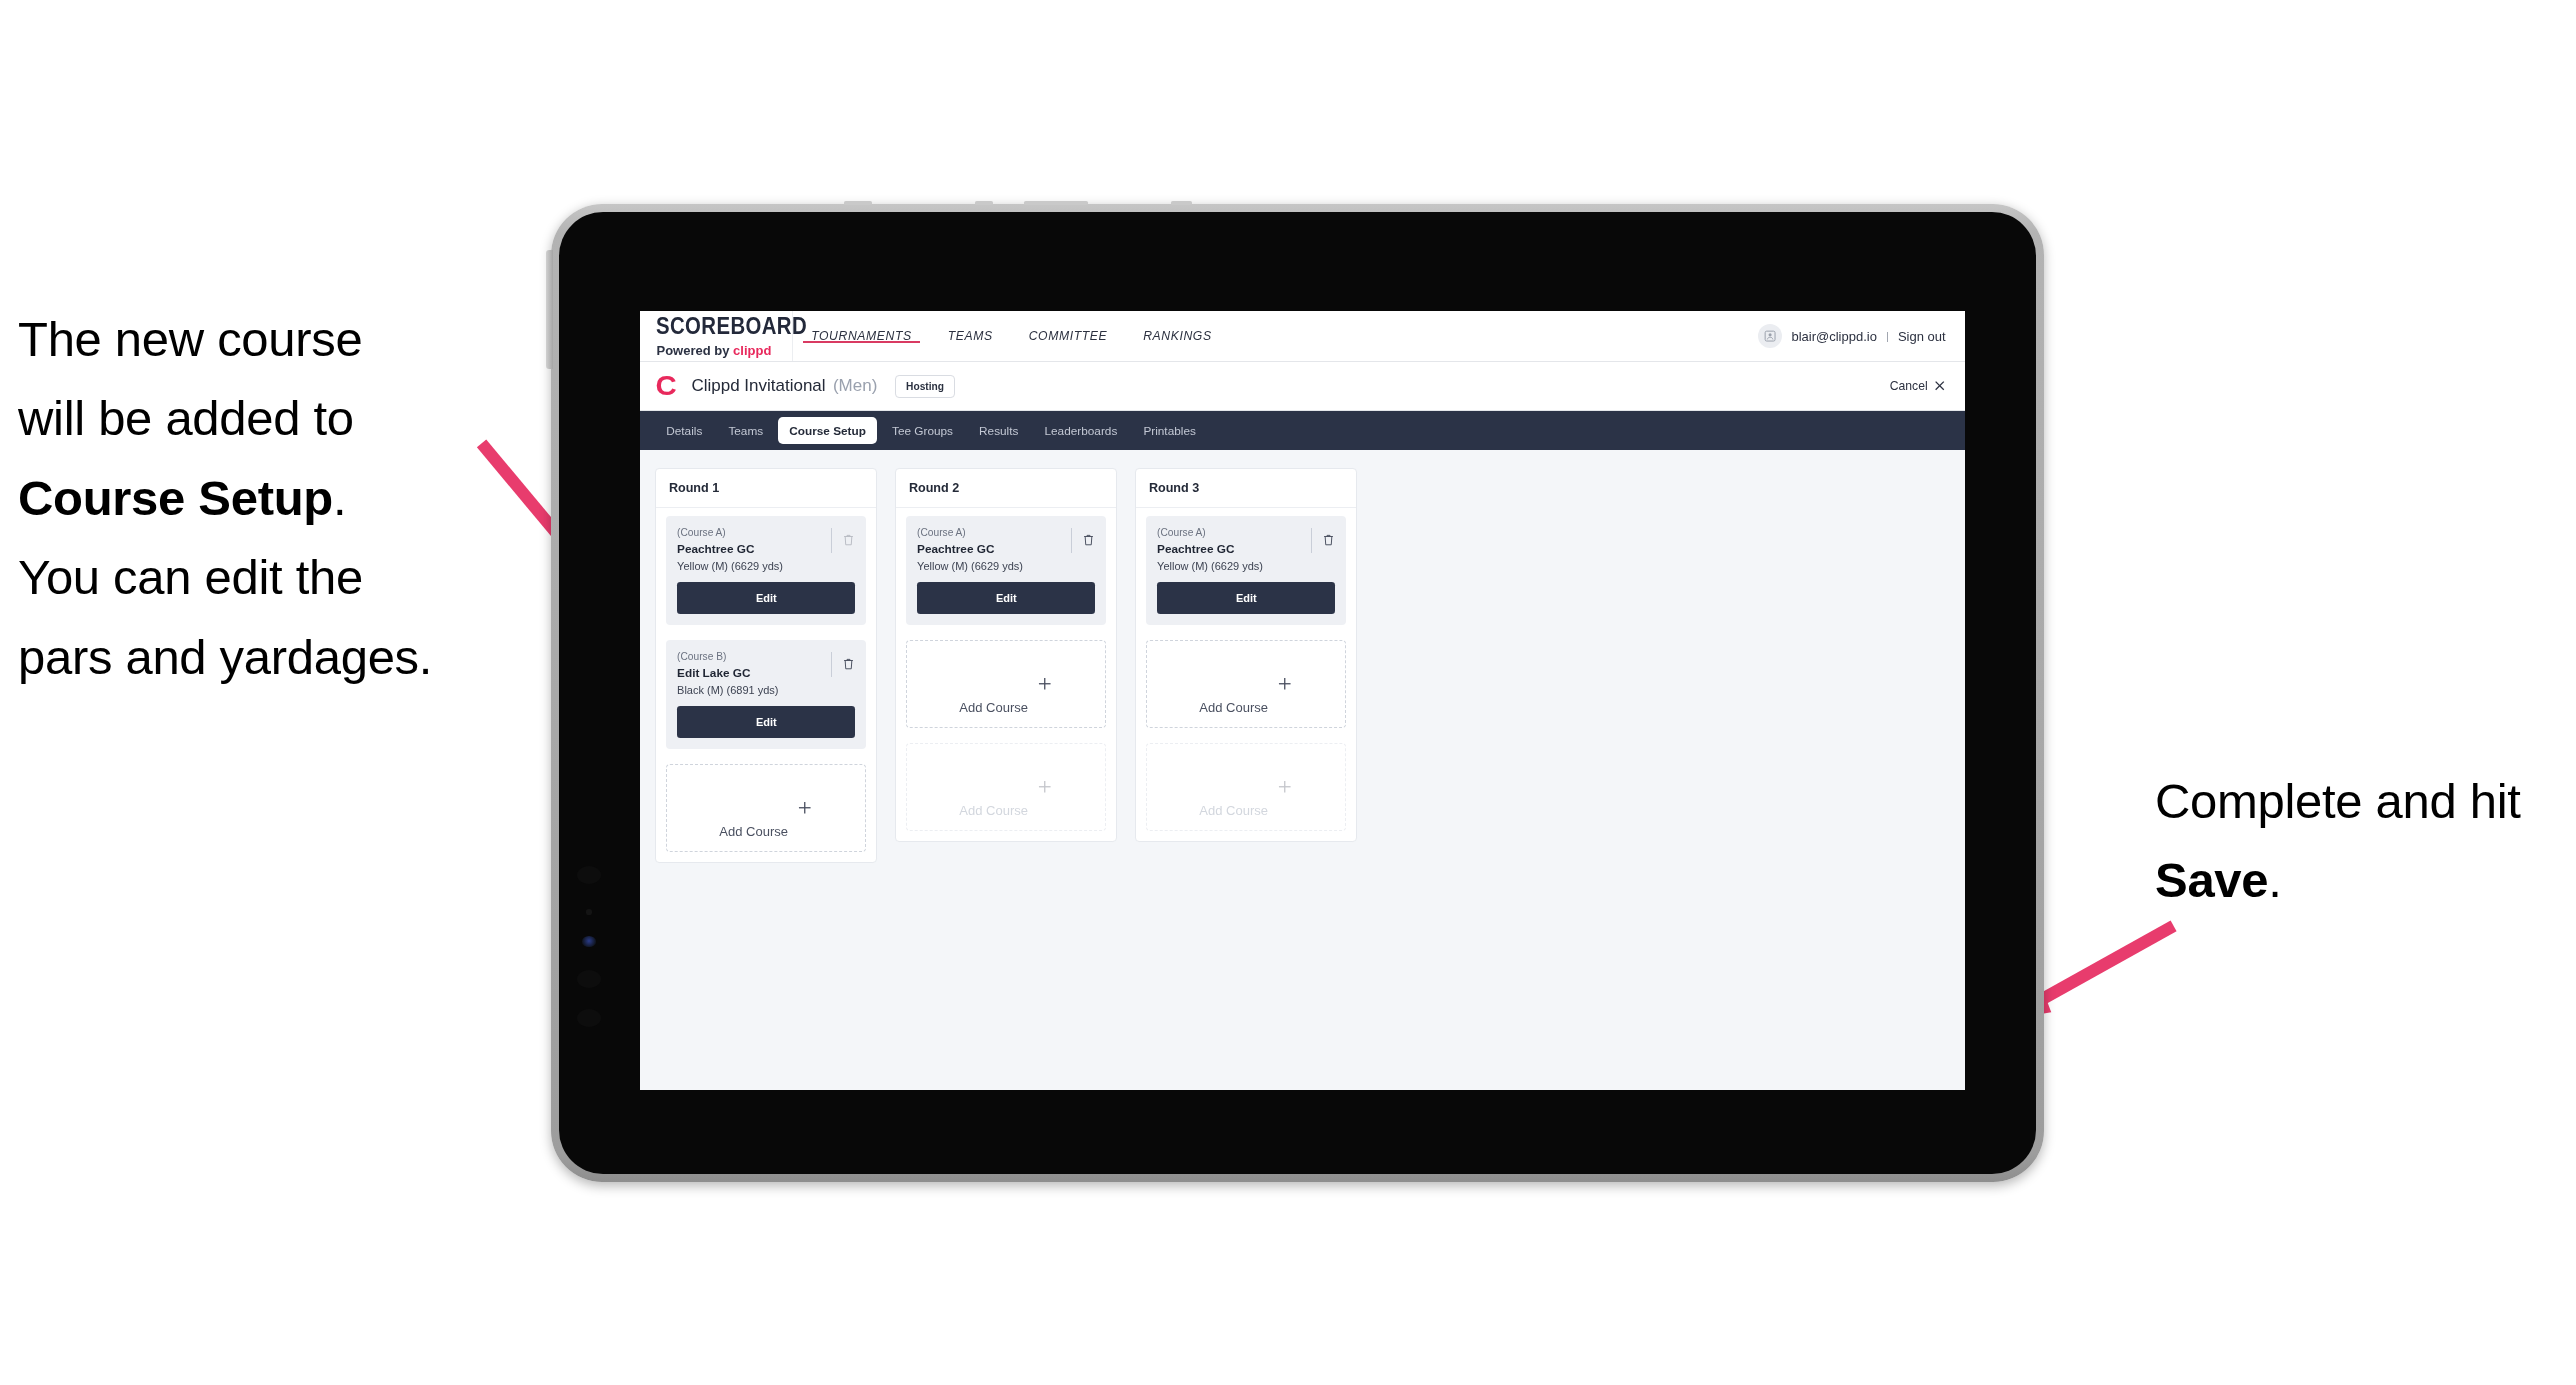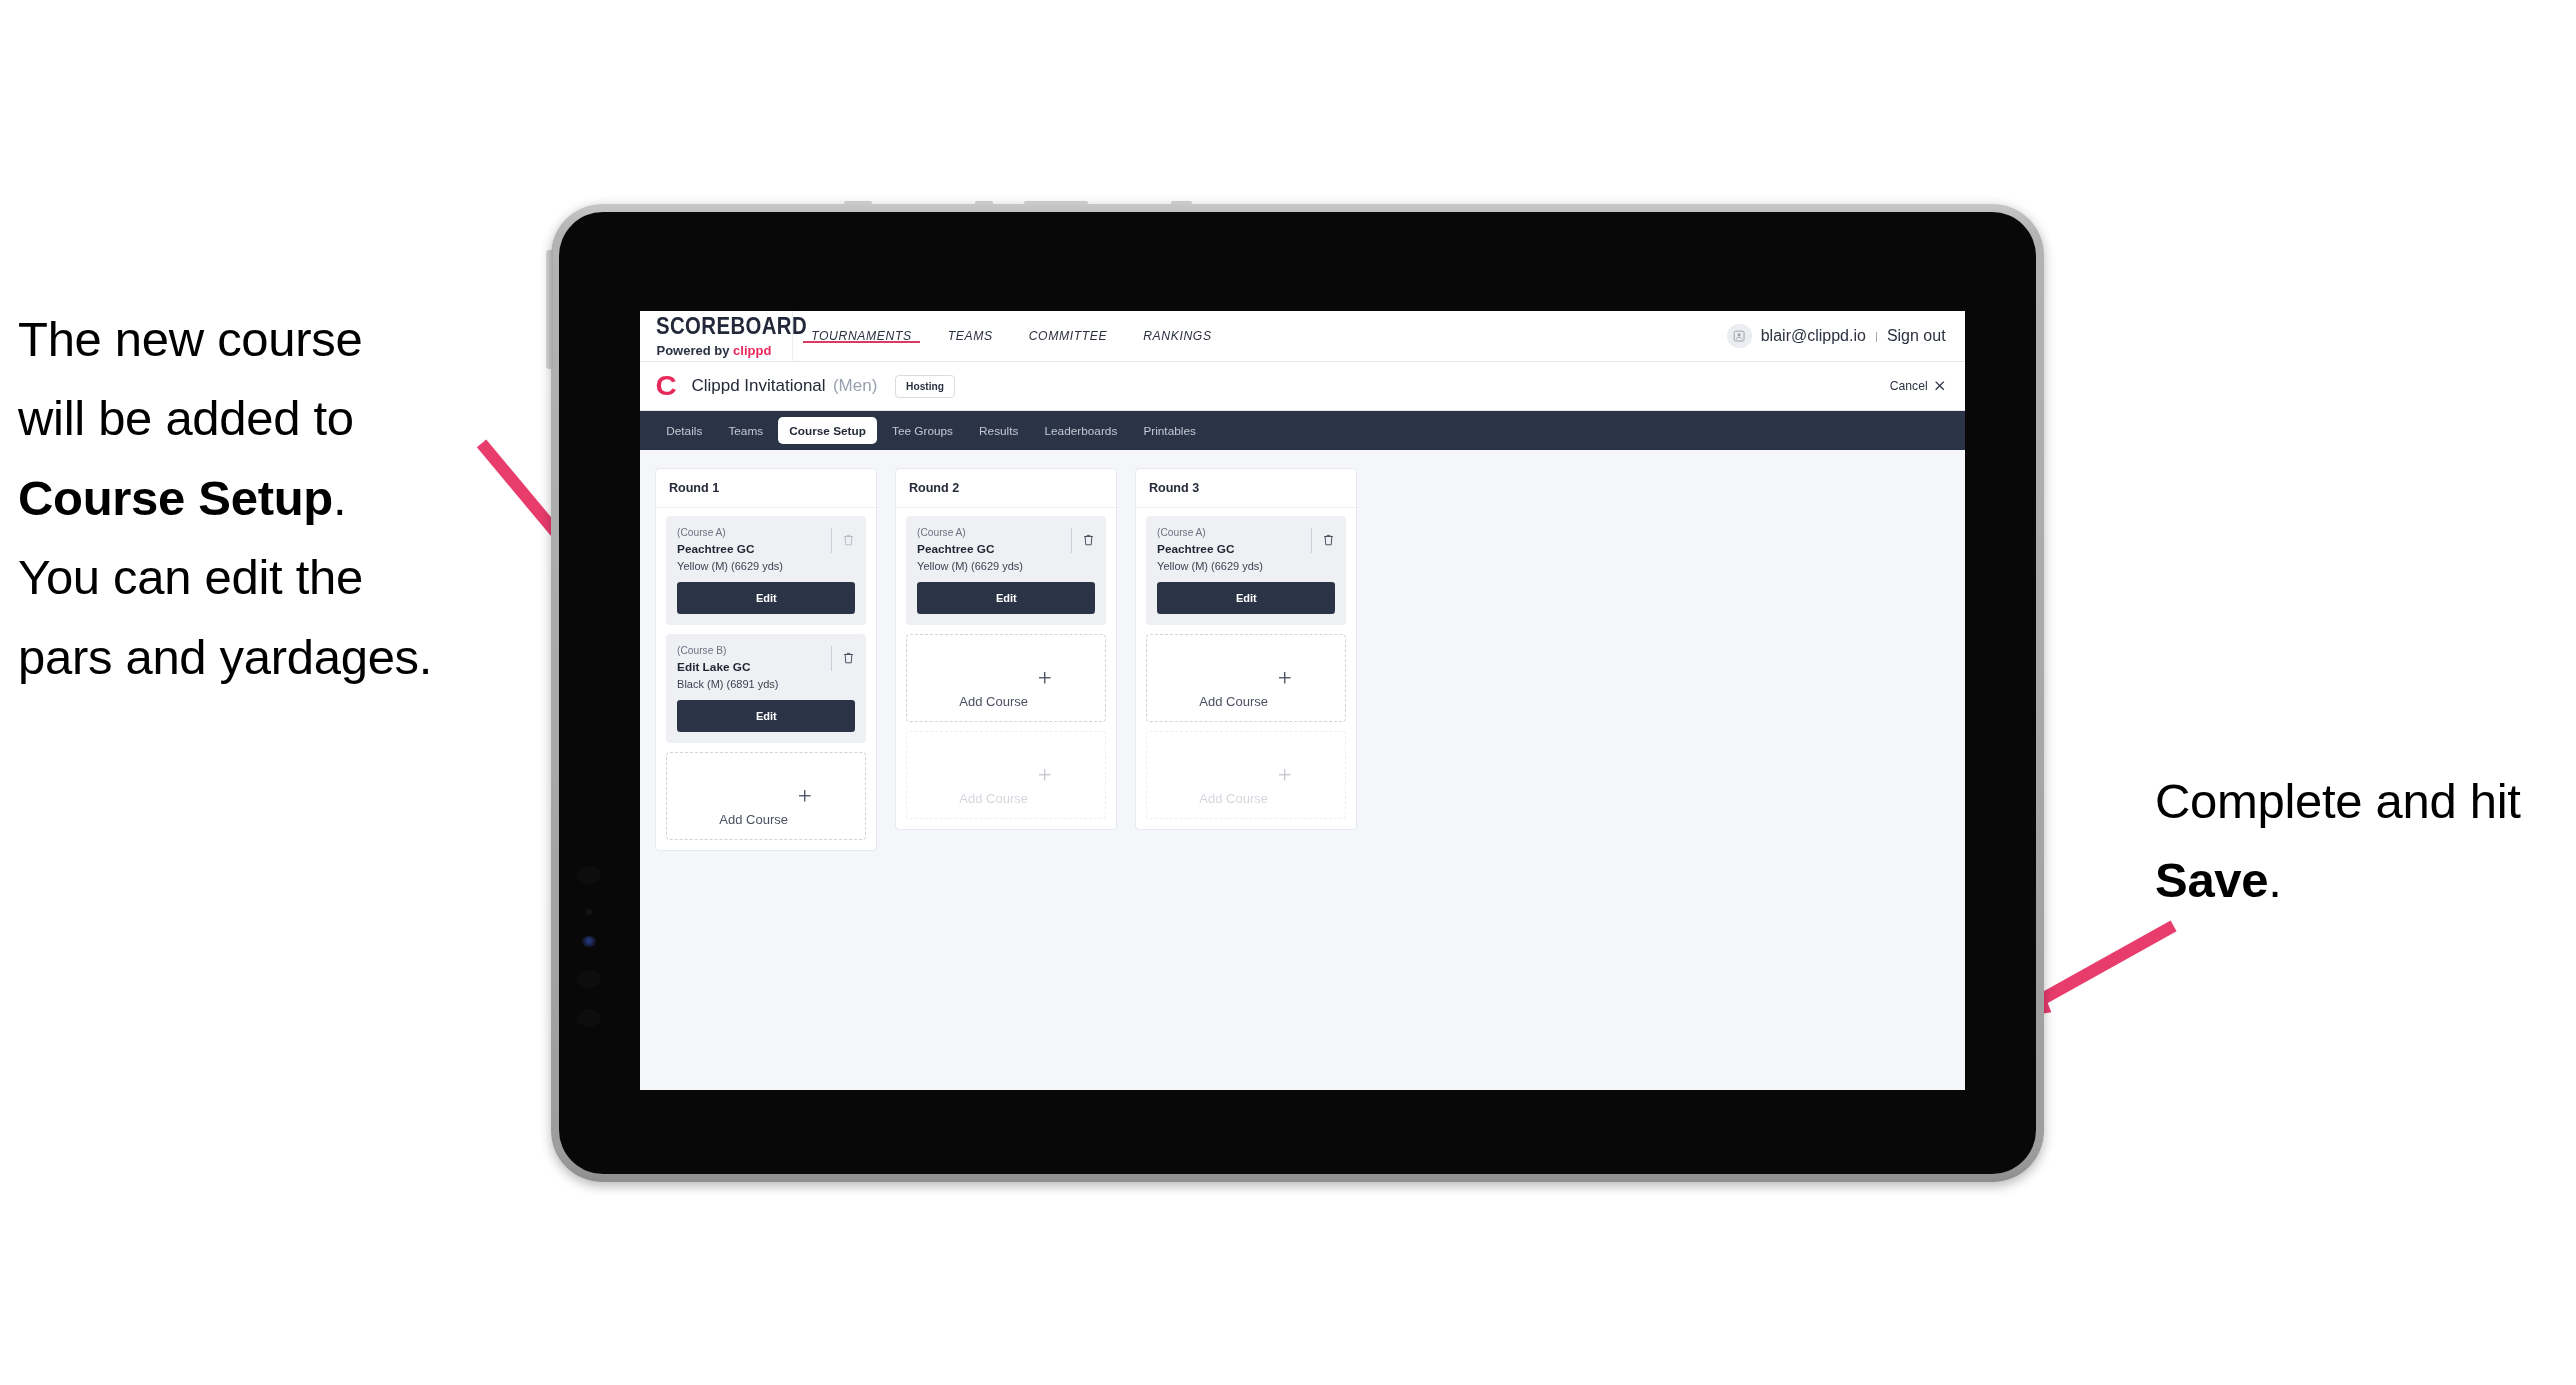--- a/index.html
+++ b/index.html
@@ -91,21 +91,21 @@
   }
   .navtab.active::after {
     content: ""; position: absolute; left: 9.8px; right: 9.8px; bottom: 0; height: 2.4px;
     background: #d93a62;
   }
   .topbar-right { margin-left: auto; display: flex; align-items: center; padding-right: 19.6px; gap: 9px; }
   .avatar {
     width: 24.5px; height: 24.5px; border-radius: 50%; background: #ebedf1;
     display: flex; align-items: center; justify-content: center;
   }
-  .acct-text { font-size: 16px; color: #2c3140; }
+  .acct-text { font-size: 13px; color: #2c3140; }
   .acct-sep { font-size: 11.4px; color: #9aa0ab; }
 
   
   .tourbar {
     height: 49px; background: #fff; display: flex; align-items: center;
     padding: 0 19.6px 0 16.3px; border-bottom: 0.8px solid #e4e6ea;
   }
   .clogo { font-size: 28px; font-weight: 800; color: #e8295c; line-height: 1;
            transform: scaleX(1.05); margin-right: 14.7px; }
   .tour-title { font-size: 17px; color: #242a38; font-weight: 400; }
@@ -131,21 +131,21 @@
     background: #f4f6f9; height: calc(100% - 139px);
   }
   .round-col {
     width: 222px; background: #ffffff; border: 0.8px solid #e6e9ee; border-radius: 4.1px;
     padding: 0 0 9.8px 0;
   }
   .round-head {
     padding: 12.2px 13px 11.4px; font-size: 12.6px; font-weight: 700; color: #242a38;
     border-bottom: 0.8px solid #eceef2;
   }
-  .round-body { padding: 8.2px 9.8px 0; display: flex; flex-direction: column; gap: 9px; }
+  .round-body { padding: 8.2px 9.8px 0; display: flex; flex-direction: column; gap: 15px; }
 
   .course-card { background: #eef0f4; border-radius: 4.1px; padding: 10.6px 10.6px 10.6px 11.4px; }
   .cc-top { display: flex; align-items: flex-start; }
   .cc-info { flex: 1; }
   .cc-label { font-size: 10.2px; color: #6b7280; }
   .cc-name  { font-size: 11.8px; font-weight: 700; color: #1f2533; margin-top: 4.1px; }
   .cc-tee   { font-size: 11px; color: #3d4352; margin-top: 4.1px; }
   .cc-actions { display: flex; align-items: center; gap: 10.6px; padding-top: 1.6px; }
   .cc-divider { width: 0.8px; height: 24.5px; background: #c9ced8; }
   .trash { opacity: 1; }

